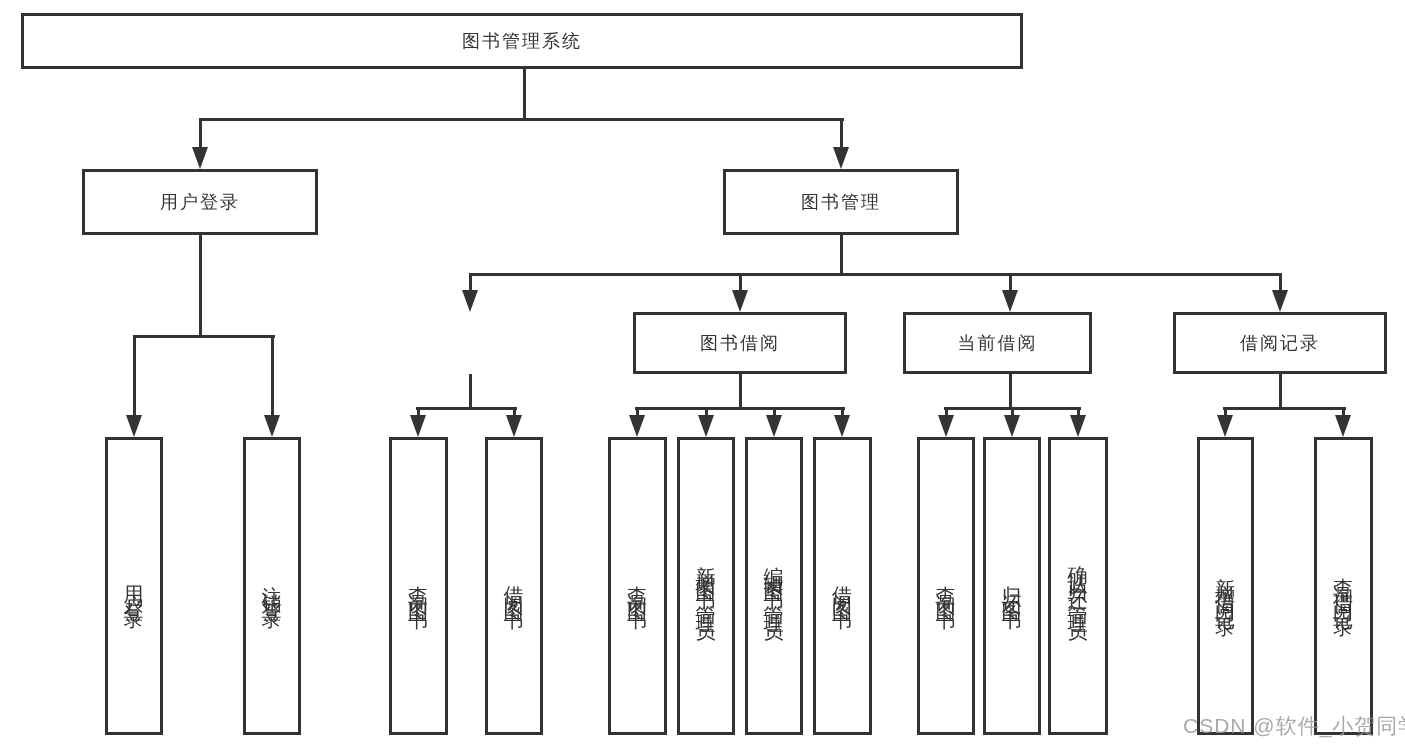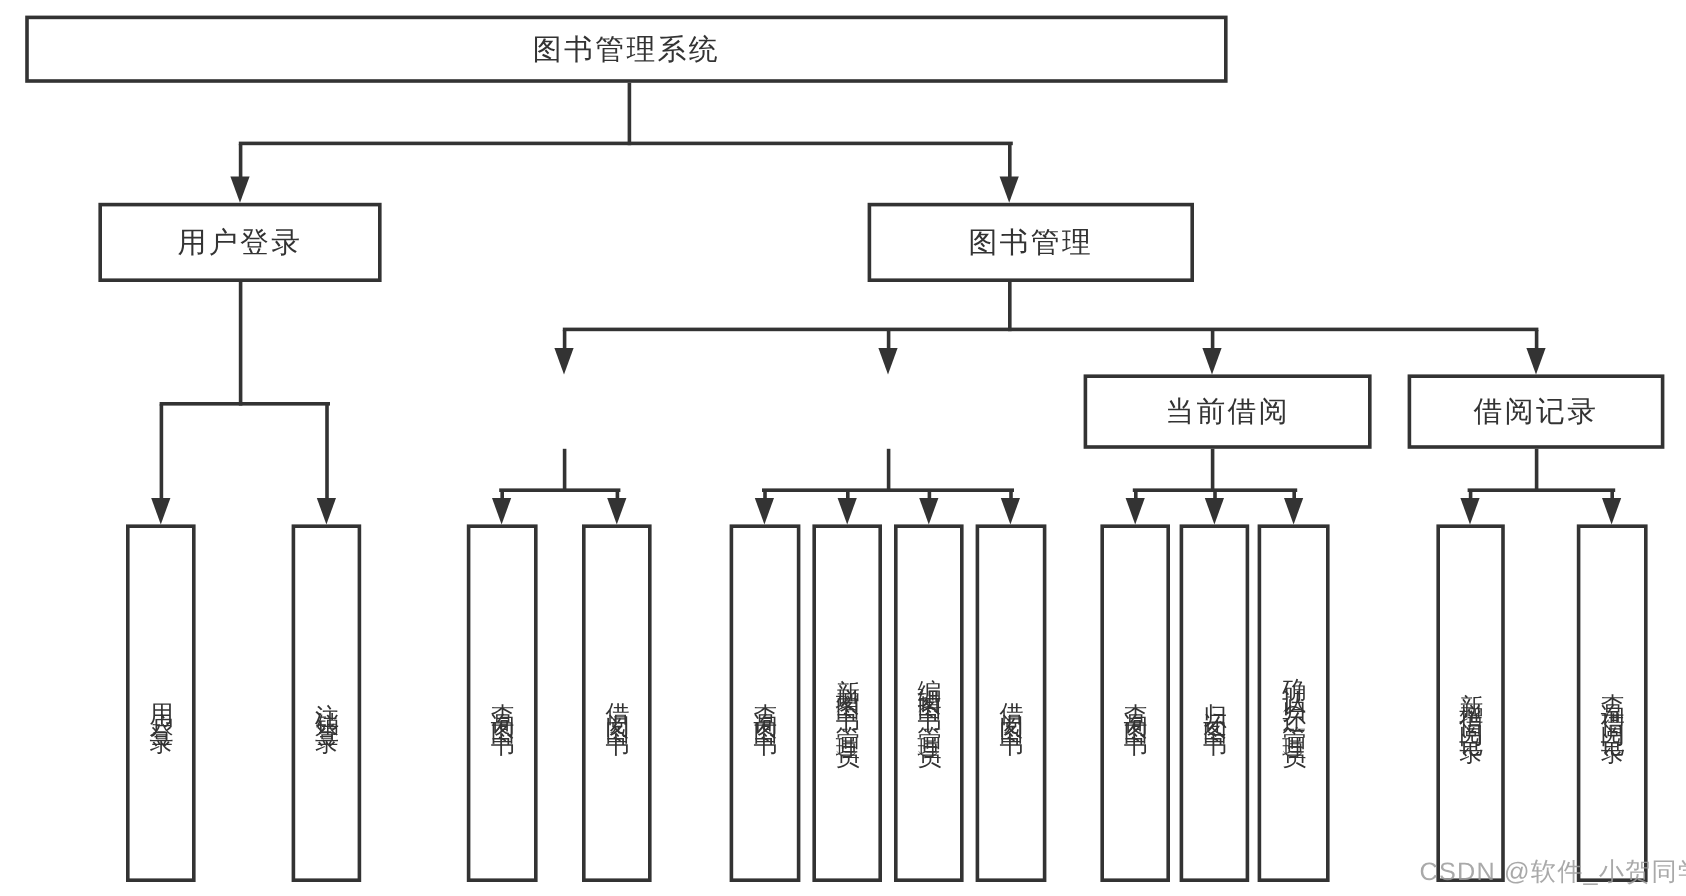--- a/index.html
+++ b/index.html
@@ -3,21 +3,21 @@
 <meta charset="utf-8">
 <style>
   html,body{margin:0;padding:0;background:#fff;}
   .stage{
     position:relative;width:1405px;height:747px;background:var(--bg,#fff);
     font-family:"Liberation Sans","DejaVu Sans",sans-serif;overflow:hidden;
   }
   .box{
     position:absolute;box-sizing:border-box;border:3px solid var(--line,#333);
     background:#fff;display:flex;align-items:center;justify-content:center;
-    color:var(--text,#333);font-size:24px;letter-spacing:2px;white-space:nowrap;
+    color:var(--text,#333);font-size:18px;letter-spacing:2px;white-space:nowrap;
   }
   .vbox{
     writing-mode:vertical-rl;text-orientation:mixed;
     font-size:20px;letter-spacing:8px;line-height:1;white-space:normal;
   }
   .vline{position:absolute;width:3px;background:var(--line,#333);}
   .hline{position:absolute;height:3px;background:var(--line,#333);}
   .tri{
     position:absolute;width:0;height:0;
     border-left:8px solid transparent;border-right:8px solid transparent;
@@ -29,23 +29,24 @@
   }
 </style>
 </head>
 <body>
 
 <div class="stage" style="--line: #333333; --text: #333333; --wm: #9b9b9b; --bg: #ffffff;">
 
   <div class="box" style="left:21px;top:13px;width:1002px;height:56px">图书管理系统</div>
 
   <div class="box" style="left:82px;top:169px;width:236px;height:66px">用户登录</div>
-  <div class="box" style="left:723px;top:169px;width:272px;height:66px">图书管理</div>
+  <div class="box" style="left:723px;top:169px;width:236px;height:66px">图书管理</div>
 
-  <div class="box" style="left:903px;top:312px;width:240px;height:62px">当前借阅</div>
+  <div class="box" style="left:633px;top:312px;width:214px;height:62px">图书借阅</div>
+  <div class="box" style="left:903px;top:312px;width:189px;height:62px">当前借阅</div>
   <div class="box" style="left:1173px;top:312px;width:214px;height:62px">借阅记录</div>
 
   <div class="box vbox" style="left:105px;top:437px;width:58px;height:298px">用户登录</div>
   <div class="box vbox" style="left:243px;top:437px;width:58px;height:298px">注销登录</div>
 
   <div class="box vbox" style="left:389px;top:437px;width:59px;height:298px">查询图书</div>
   <div class="box vbox" style="left:485px;top:437px;width:58px;height:298px">借阅图书</div>
 
   <div class="box vbox" style="left:608px;top:437px;width:59px;height:298px">查询图书</div>
   <div class="box vbox" style="left:677px;top:437px;width:58px;height:298px">新增图书（管理员）</div>

